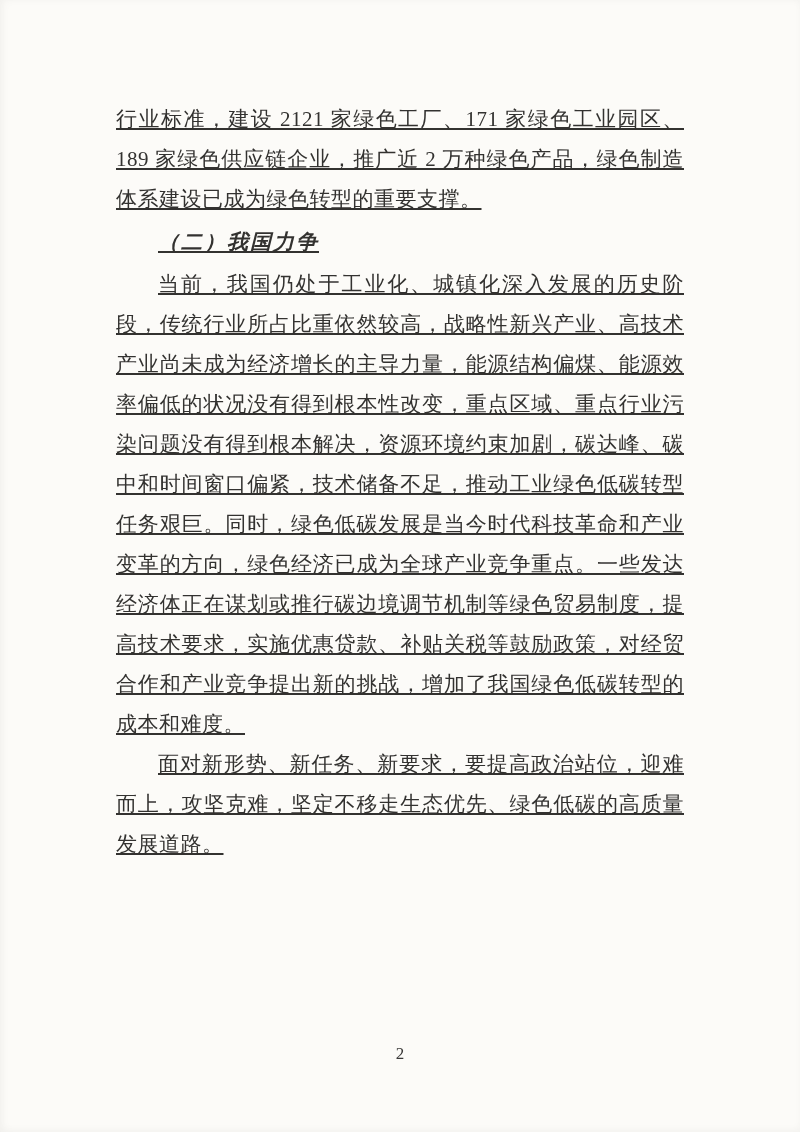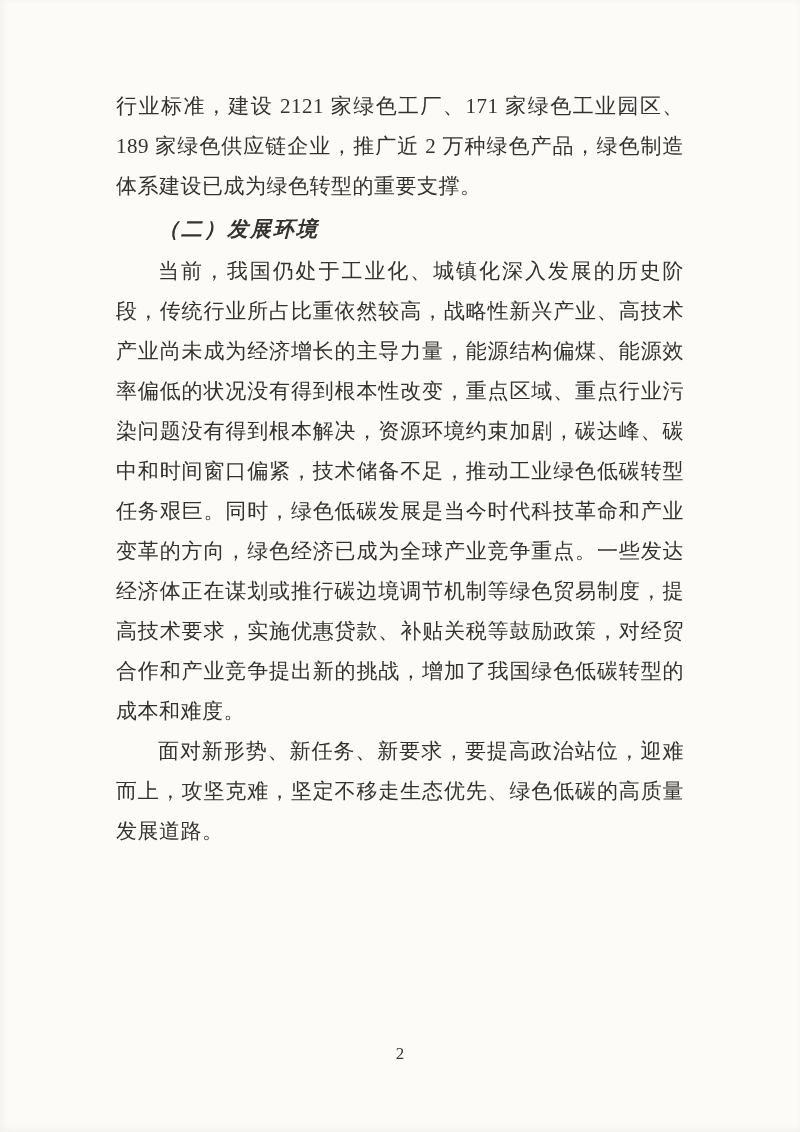--- a/index.html
+++ b/index.html
@@ -20,27 +20,28 @@
     width: 800px;
     height: 1132px;
     background: var(--paper);
     color: var(--ink);
     overflow: hidden;
     box-shadow: inset 3px 0 8px rgba(0,0,0,0.035), inset 0 -3px 8px rgba(0,0,0,0.02);
   }
   .content {
     position: absolute;
     left: 116px;
-    top: 86px;
+    top: 99px;
     width: 568px;
     font-size: 21px;
     line-height: 40px;
     text-align: justify;
     text-justify: inter-ideograph;
     letter-spacing: 0.5px;
+    text-decoration: underline;
   }
   .para {
     margin: 0;
     text-indent: 2em;
   }
   .para.continuation {
     text-indent: 0;
   }
   .section-heading {
     margin: 3px 0 2px 0;
@@ -61,18 +62,18 @@
     line-height: 24px;
     color: #3a3938;
   }
 </style>
 </head>
 <body>
 
 <div class="page">
   <div class="content">
     <p class="para continuation">行业标准，建设 2121 家绿色工厂、171 家绿色工业园区、189 家绿色供应链企业，推广近 2 万种绿色产品，绿色制造体系建设已成为绿色转型的重要支撑。</p>
-    <h3 class="section-heading">（二）发展环境</h3>
+    <h3 class="section-heading">（二）我国力争</h3>
     <p class="para">当前，我国仍处于工业化、城镇化深入发展的历史阶段，传统行业所占比重依然较高，战略性新兴产业、高技术产业尚未成为经济增长的主导力量，能源结构偏煤、能源效率偏低的状况没有得到根本性改变，重点区域、重点行业污染问题没有得到根本解决，资源环境约束加剧，碳达峰、碳中和时间窗口偏紧，技术储备不足，推动工业绿色低碳转型任务艰巨。同时，绿色低碳发展是当今时代科技革命和产业变革的方向，绿色经济已成为全球产业竞争重点。一些发达经济体正在谋划或推行碳边境调节机制等绿色贸易制度，提高技术要求，实施优惠贷款、补贴关税等鼓励政策，对经贸合作和产业竞争提出新的挑战，增加了我国绿色低碳转型的成本和难度。</p>
     <p class="para">面对新形势、新任务、新要求，要提高政治站位，迎难而上，攻坚克难，坚定不移走生态优先、绿色低碳的高质量发展道路。</p>
   </div>
   <div class="page-number">2</div>
 </div>
 
 </body></html>

